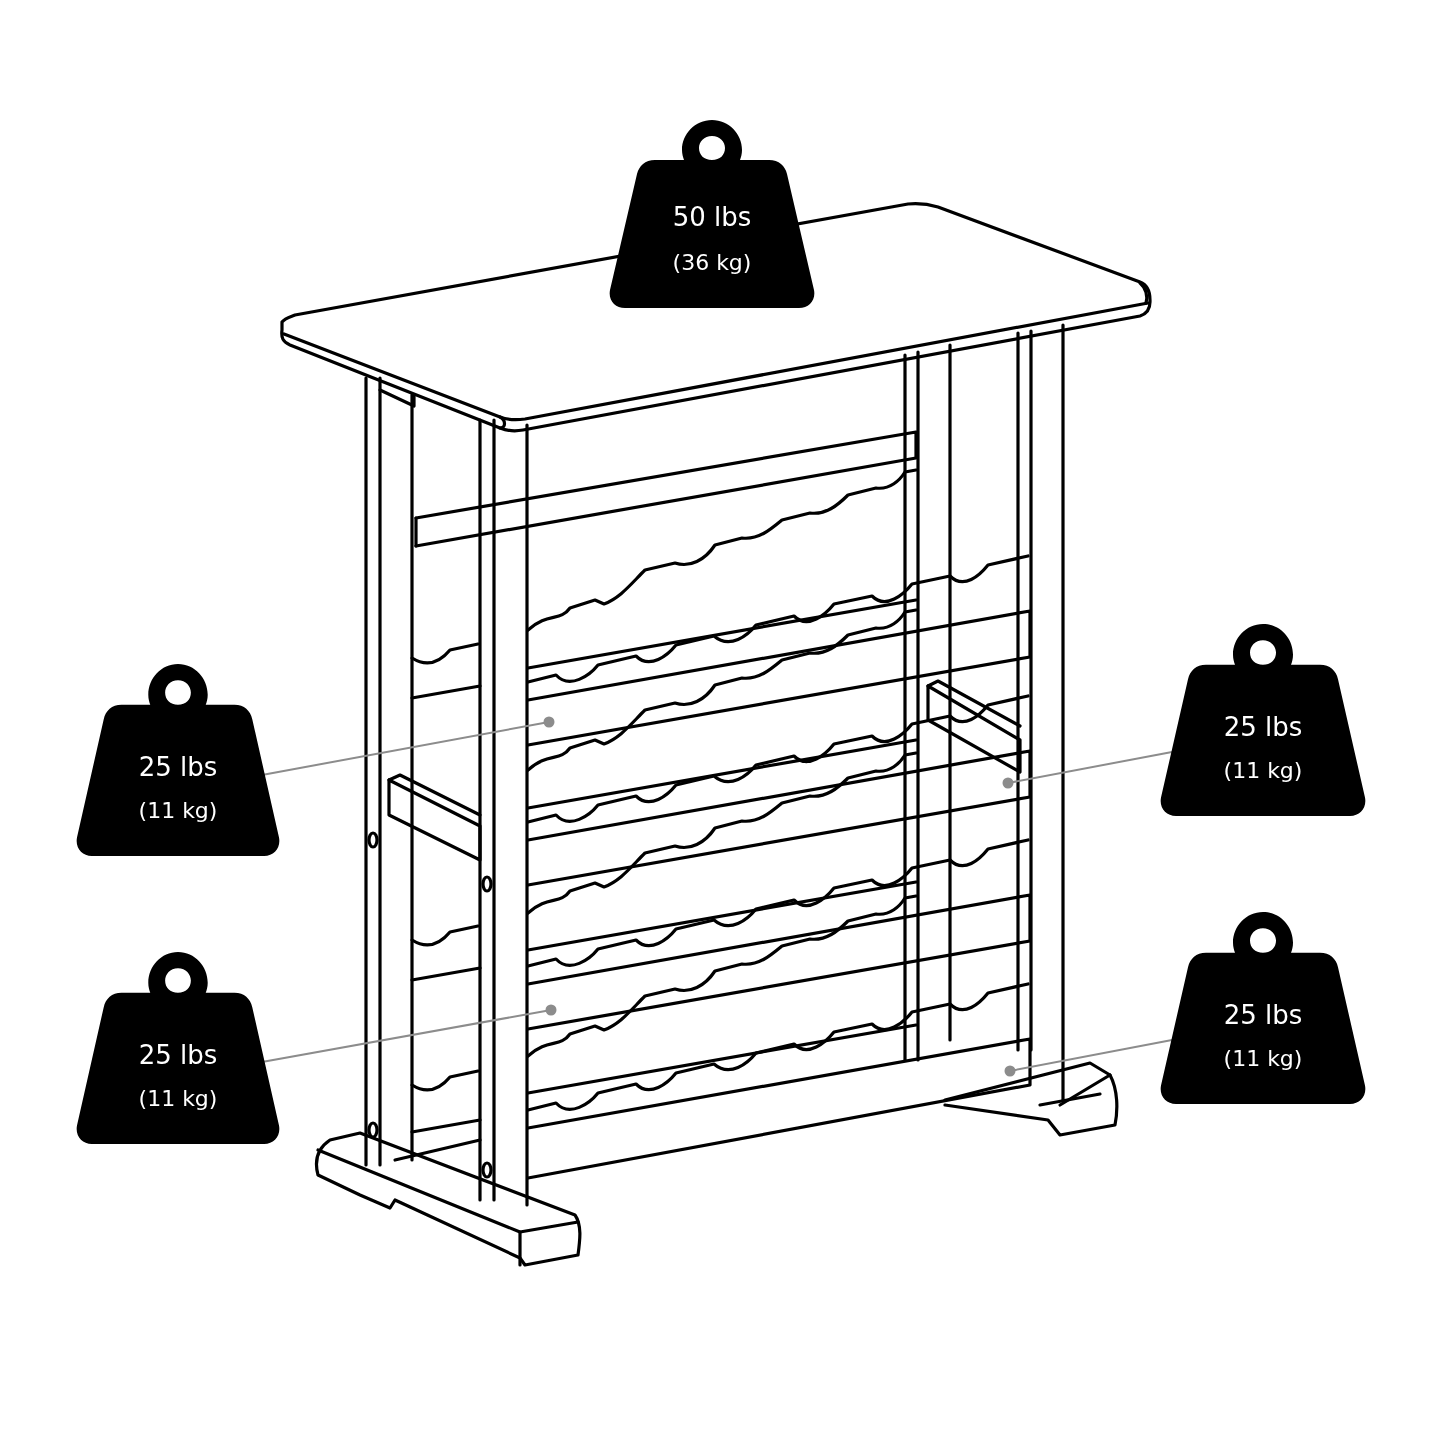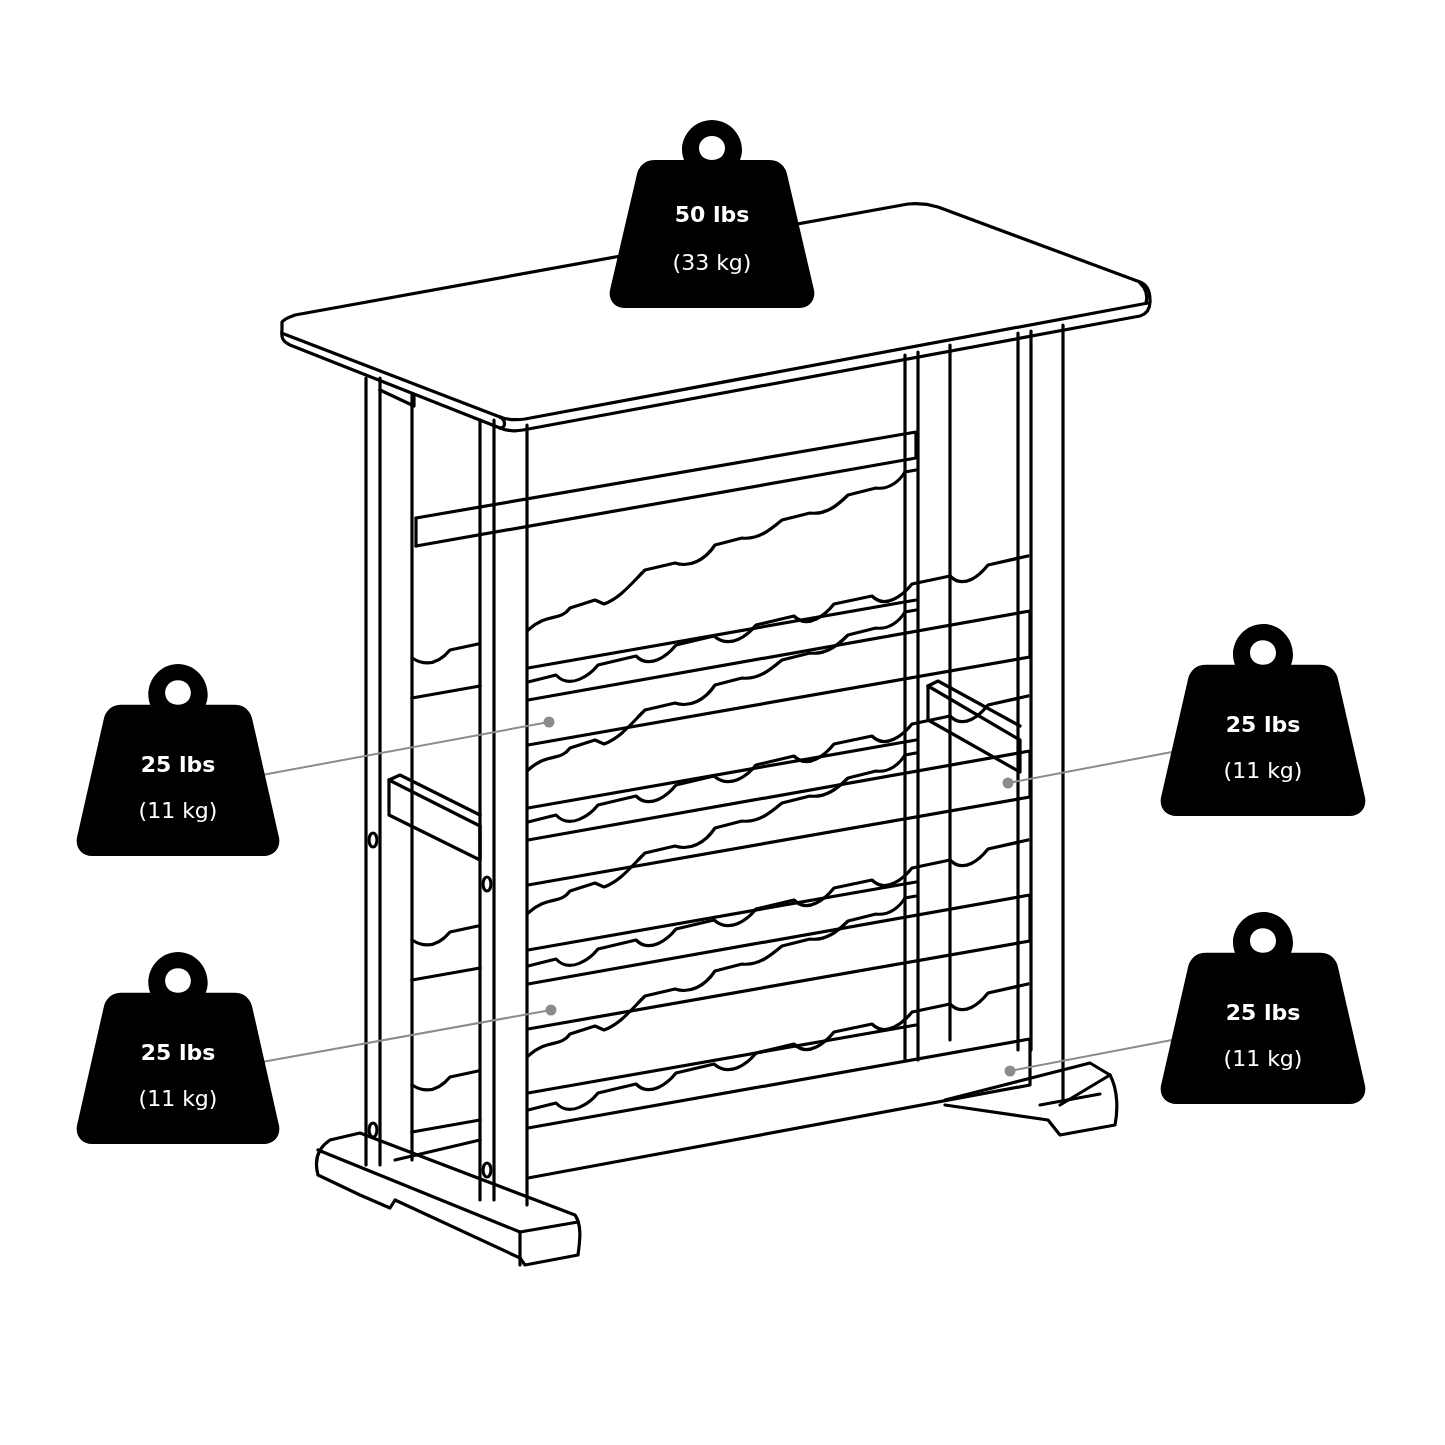--- a/index.html
+++ b/index.html
@@ -1,21 +1,21 @@
 <!DOCTYPE html>
 <html><head>
 <meta charset="utf-8">
 <style>
   html, body { margin: 0; padding: 0; background: #ffffff; }
   body { width: 1445px; height: 1445px; position: relative; overflow: hidden; font-family: "DejaVu Sans", sans-serif; }
   #stage { position: absolute; left: 0; top: 0; width: 1445px; height: 1445px; }
   svg { display: block; }
   .weight { position: absolute; }
   .weight .lbl { position: absolute; left: 0; right: 0; text-align: center; color: #ffffff; font-family: "DejaVu Sans", sans-serif; }
-  .weight .lbs { font-weight: bold; font-size: 22px; letter-spacing: 0px; }
+  .weight .lbs { font-weight: normal; font-size: 26px; letter-spacing: 0px; }
   .weight .kg { font-size: 22px; }
 </style>
 </head>
 <body>
 
 <div id="stage">
 
   <svg width="1445" height="1445" viewBox="0 0 1445 1445" xmlns="http://www.w3.org/2000/svg">
     <g fill="none" stroke="#000" stroke-width="3.2" stroke-linejoin="round" stroke-linecap="round">
 
@@ -125,21 +125,21 @@
       <line x1="1010" y1="1071" x2="1172" y2="1040"></line>
       <circle cx="1010" cy="1071" r="4.5"></circle>
     </g>
   </svg>
 
   <div class="weight" style="left:609px;top:120px;width:206px;height:188px;">
     <svg width="206" height="188" viewBox="0 0 206 188">
       <path fill="#000" fill-rule="evenodd" d="M103,0 C120,0 133,14 133,30 C133,34 132,37 131,40 L160,40 C170,40 176,46 178,54 L205,170 C207,180 200,188 190,188 L16,188 C6,188 -1,180 1,170 L28,54 C30,46 36,40 46,40 L75,40 C74,37 73,34 73,30 C73,14 86,0 103,0 Z M103,16 C95,16 90,22 90,28 C90,35 95,40 103,40 C111,40 116,35 116,28 C116,22 111,16 103,16 Z"></path>
     </svg>
     <div class="lbl lbs" style="top:82px;">50 lbs</div>
-    <div class="lbl kg" style="top:130px;">(33 kg)</div>
+    <div class="lbl kg" style="top:130px;">(36 kg)</div>
   </div>
 
   <div class="weight" style="left:76px;top:664px;width:204px;height:192px;">
     <svg width="204" height="192" viewBox="0 0 206 188" preserveAspectRatio="none">
       <path fill="#000" fill-rule="evenodd" d="M103,0 C120,0 133,14 133,30 C133,34 132,37 131,40 L160,40 C170,40 176,46 178,54 L205,170 C207,180 200,188 190,188 L16,188 C6,188 -1,180 1,170 L28,54 C30,46 36,40 46,40 L75,40 C74,37 73,34 73,30 C73,14 86,0 103,0 Z M103,16 C95,16 90,22 90,28 C90,35 95,40 103,40 C111,40 116,35 116,28 C116,22 111,16 103,16 Z"></path>
     </svg>
     <div class="lbl lbs" style="top:88px;">25 lbs</div>
     <div class="lbl kg" style="top:134px;">(11 kg)</div>
   </div>
 

